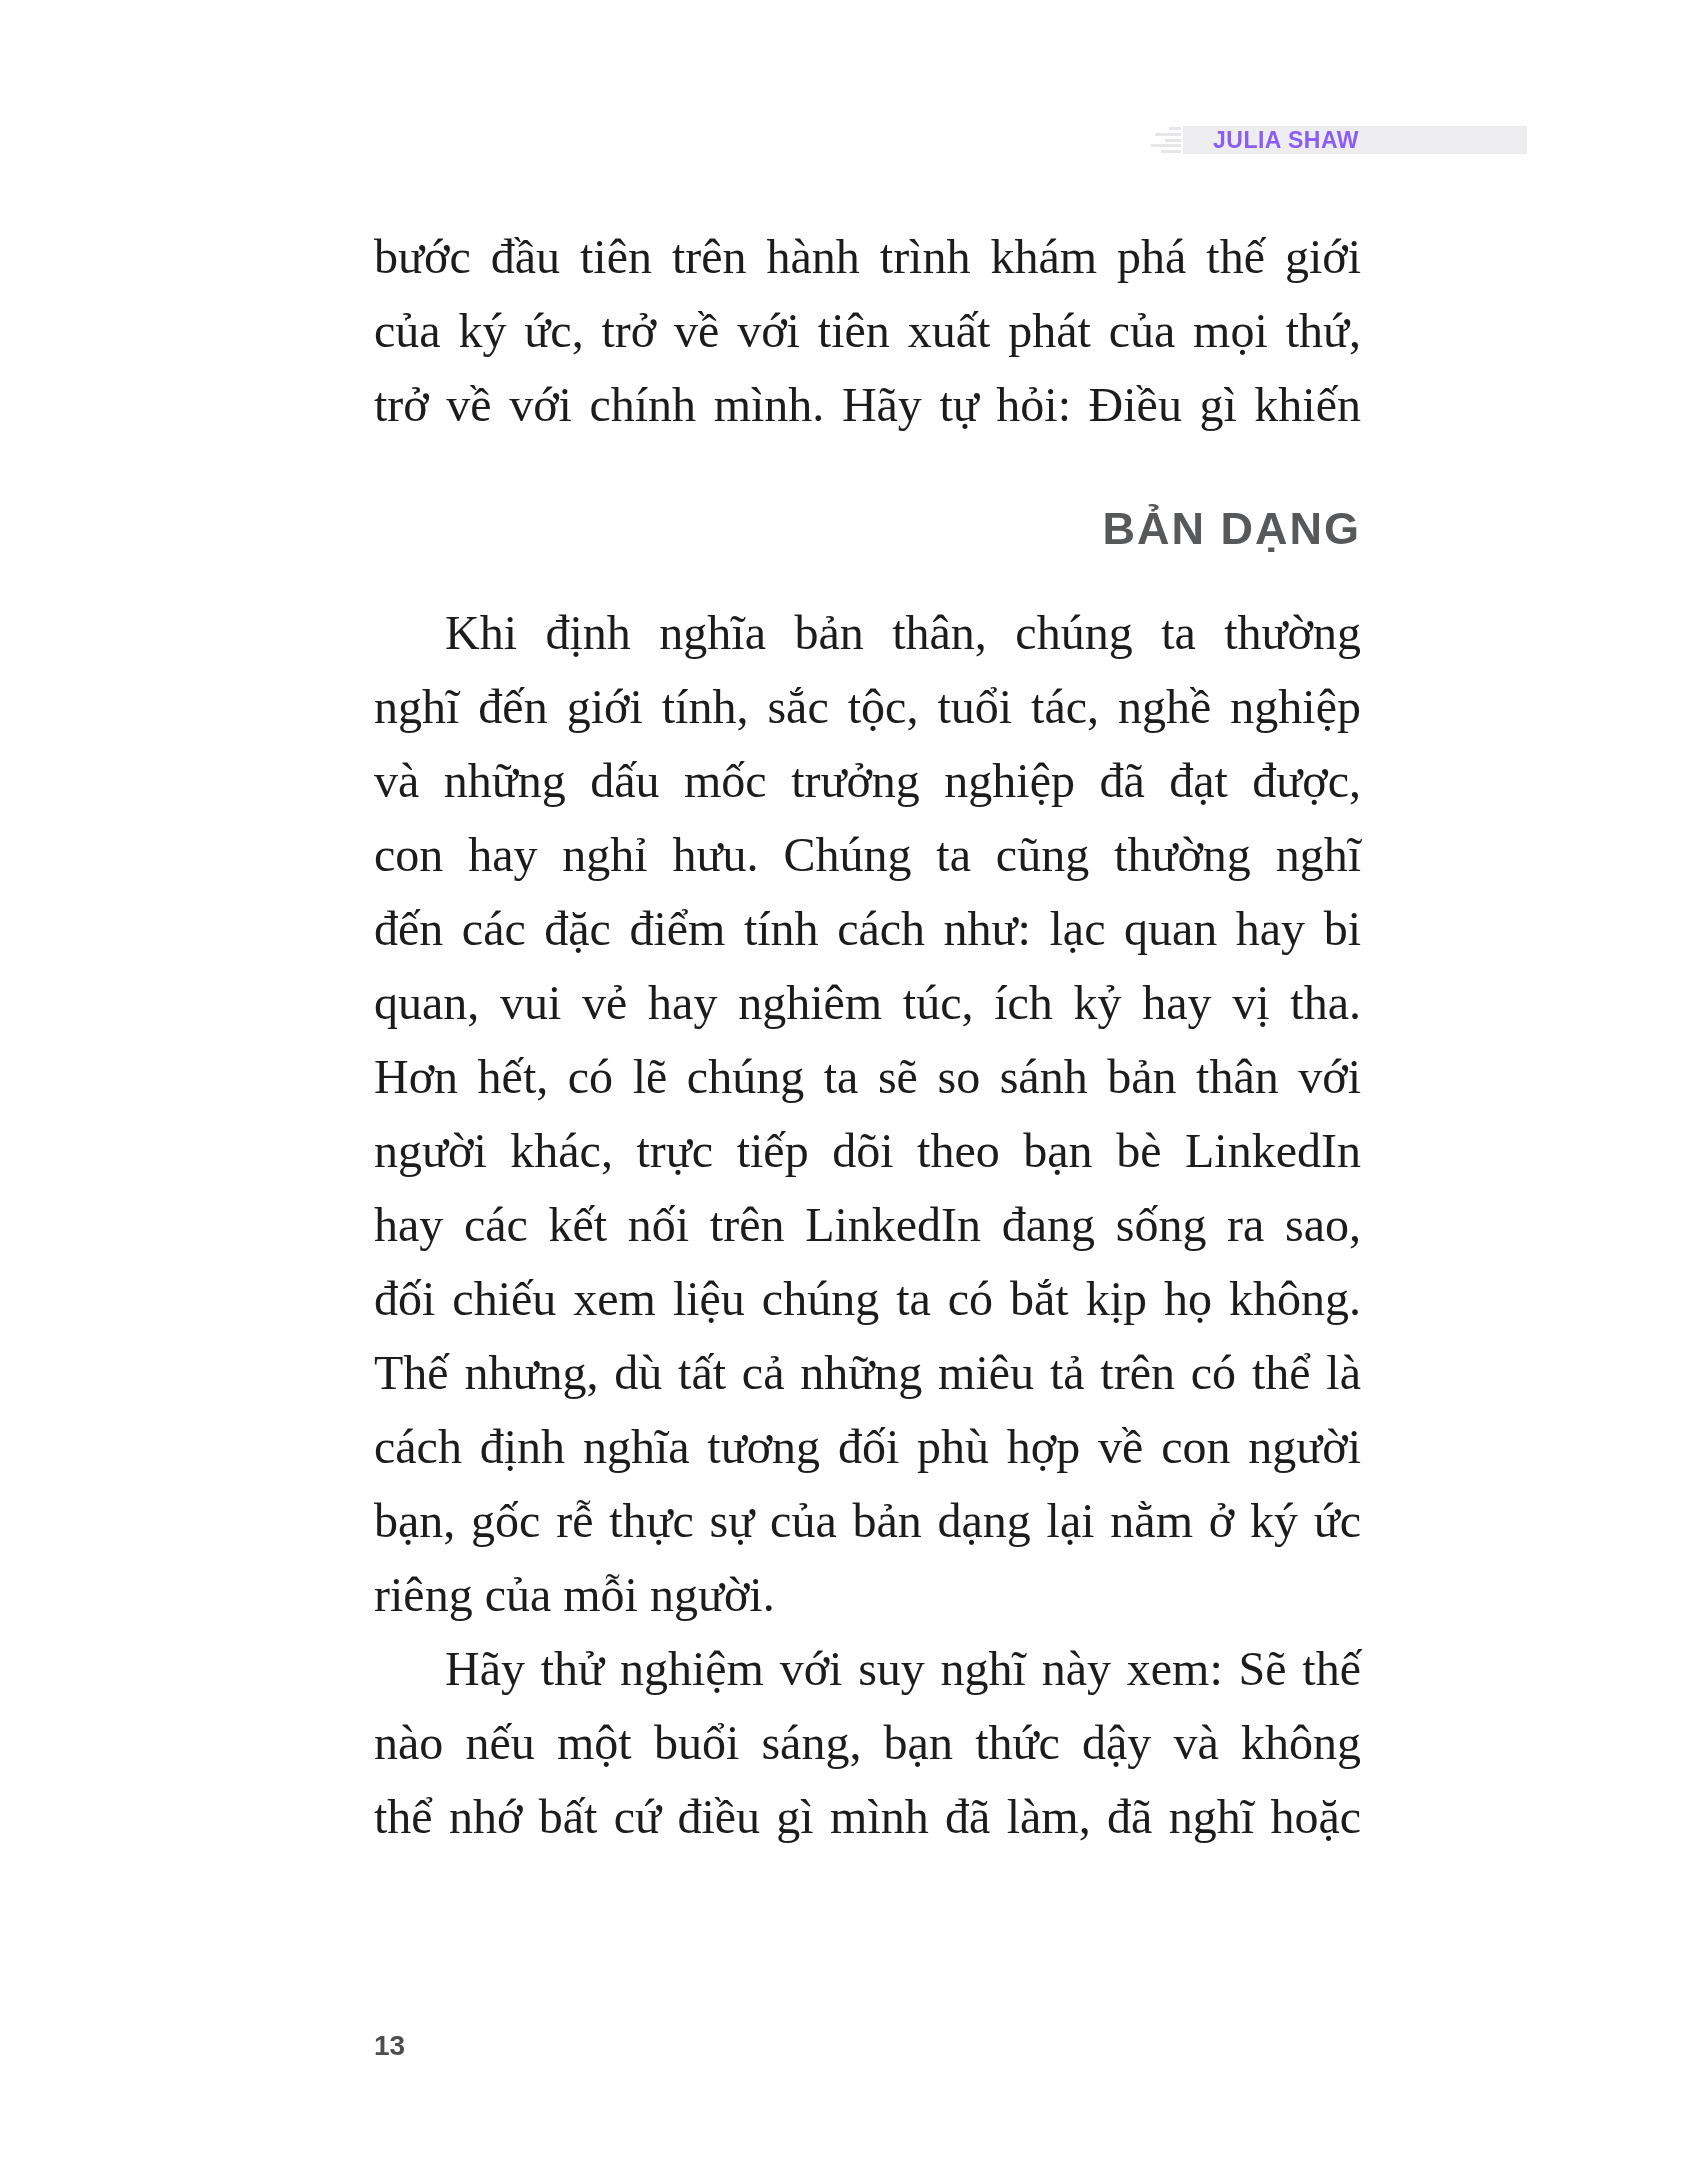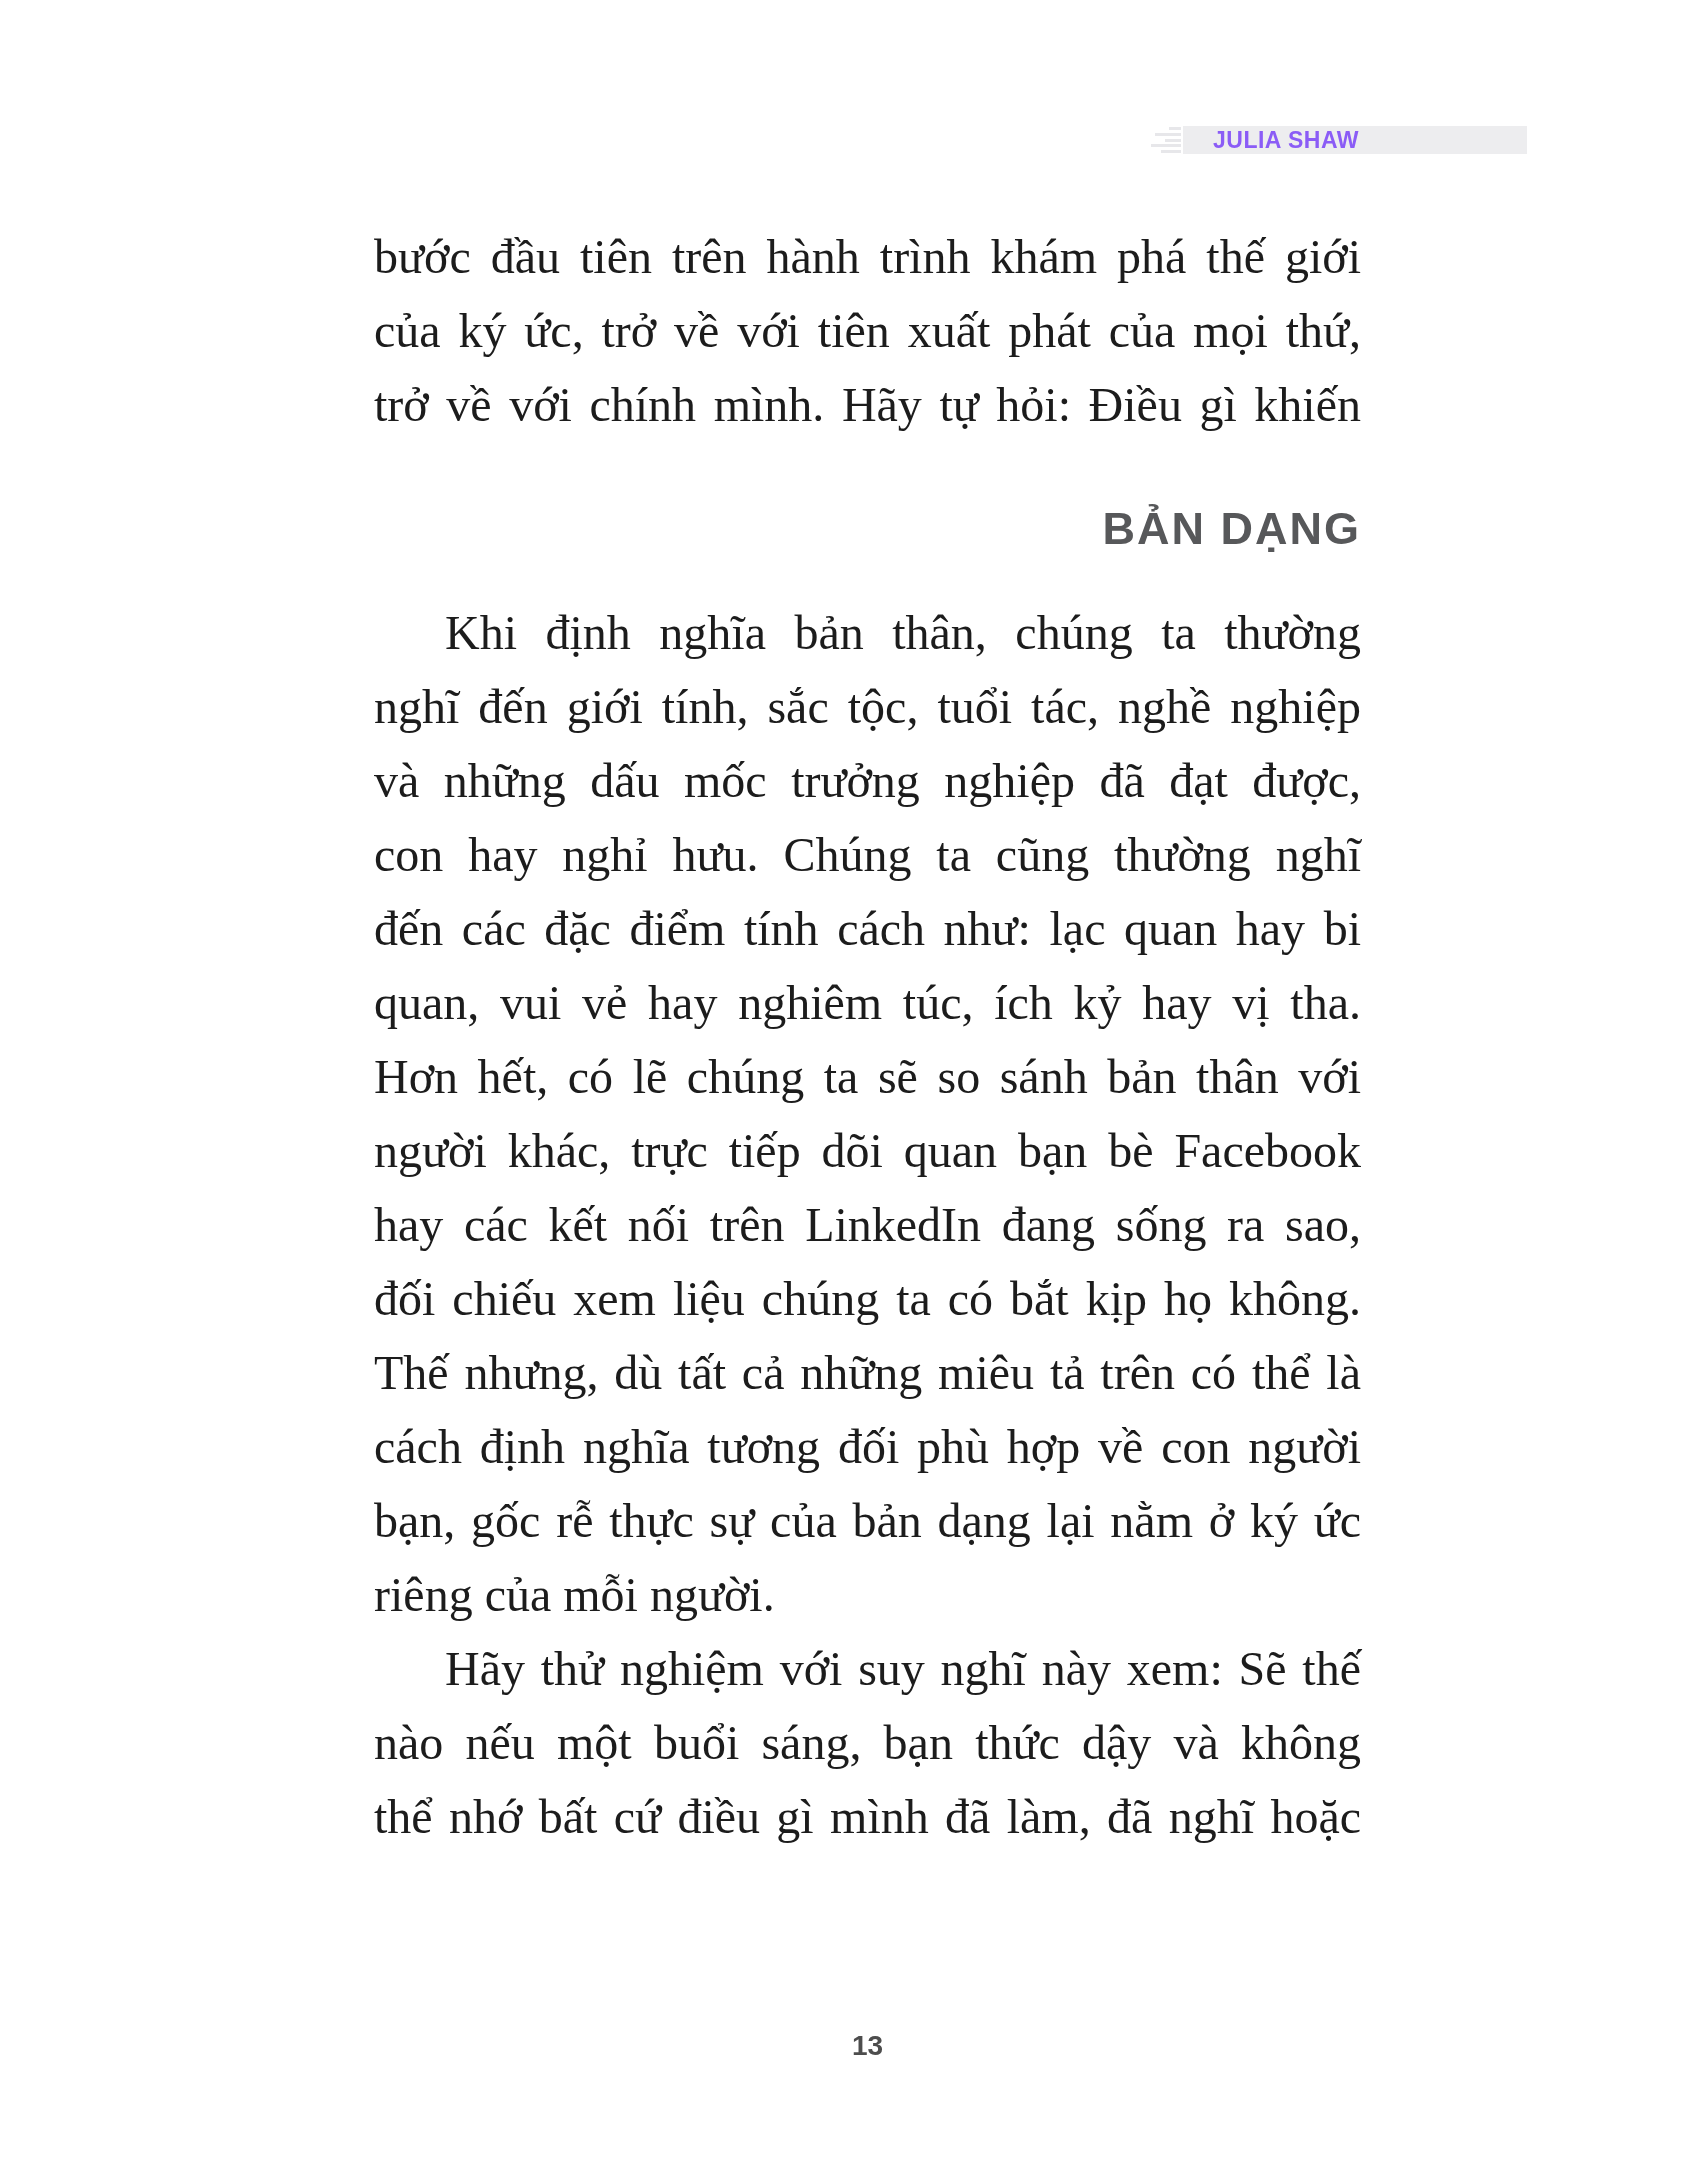--- a/index.html
+++ b/index.html
@@ -81,21 +81,20 @@
     letter-spacing: 2px;
     color: #57585a;
   }
 
   
   .page-footer {
     position: absolute;
     left: 374px;
     top: 2030px;
     width: 987px;
-    text-align: center;
   }
   .page-footer .num {
     font-family: "Liberation Sans", sans-serif;
     font-weight: bold;
     font-size: 28px;
     color: #4d4d4d;
   }
 </style>
 </head>
 <body>
@@ -121,21 +120,21 @@
       </div>
       <h2 class="section-heading">BẢN DẠNG</h2>
       <div class="paragraph">
         <div class="line indent"><span>Khi định nghĩa bản thân, chúng ta thường</span></div>
         <div class="line"><span>nghĩ đến giới tính, sắc tộc, tuổi tác, nghề nghiệp</span></div>
         <div class="line"><span>và những dấu mốc trưởng nghiệp đã đạt được,</span></div>
         <div class="line"><span>con hay nghỉ hưu. Chúng ta cũng thường nghĩ</span></div>
         <div class="line"><span>đến các đặc điểm tính cách như: lạc quan hay bi</span></div>
         <div class="line"><span>quan, vui vẻ hay nghiêm túc, ích kỷ hay vị tha.</span></div>
         <div class="line"><span>Hơn hết, có lẽ chúng ta sẽ so sánh bản thân với</span></div>
-        <div class="line"><span>người khác, trực tiếp dõi quan bạn bè Facebook</span></div>
+        <div class="line"><span>người khác, trực tiếp dõi theo bạn bè LinkedIn</span></div>
         <div class="line"><span>hay các kết nối trên LinkedIn đang sống ra sao,</span></div>
         <div class="line"><span>đối chiếu xem liệu chúng ta có bắt kịp họ không.</span></div>
         <div class="line"><span>Thế nhưng, dù tất cả những miêu tả trên có thể là</span></div>
         <div class="line"><span>cách định nghĩa tương đối phù hợp về con người</span></div>
         <div class="line"><span>bạn, gốc rễ thực sự của bản dạng lại nằm ở ký ức</span></div>
         <div class="line last"><span>riêng của mỗi người.</span></div>
       </div>
       <div class="paragraph">
         <div class="line indent"><span>Hãy thử nghiệm với suy nghĩ này xem: Sẽ thế</span></div>
         <div class="line"><span>nào nếu một buổi sáng, bạn thức dậy và không</span></div>

